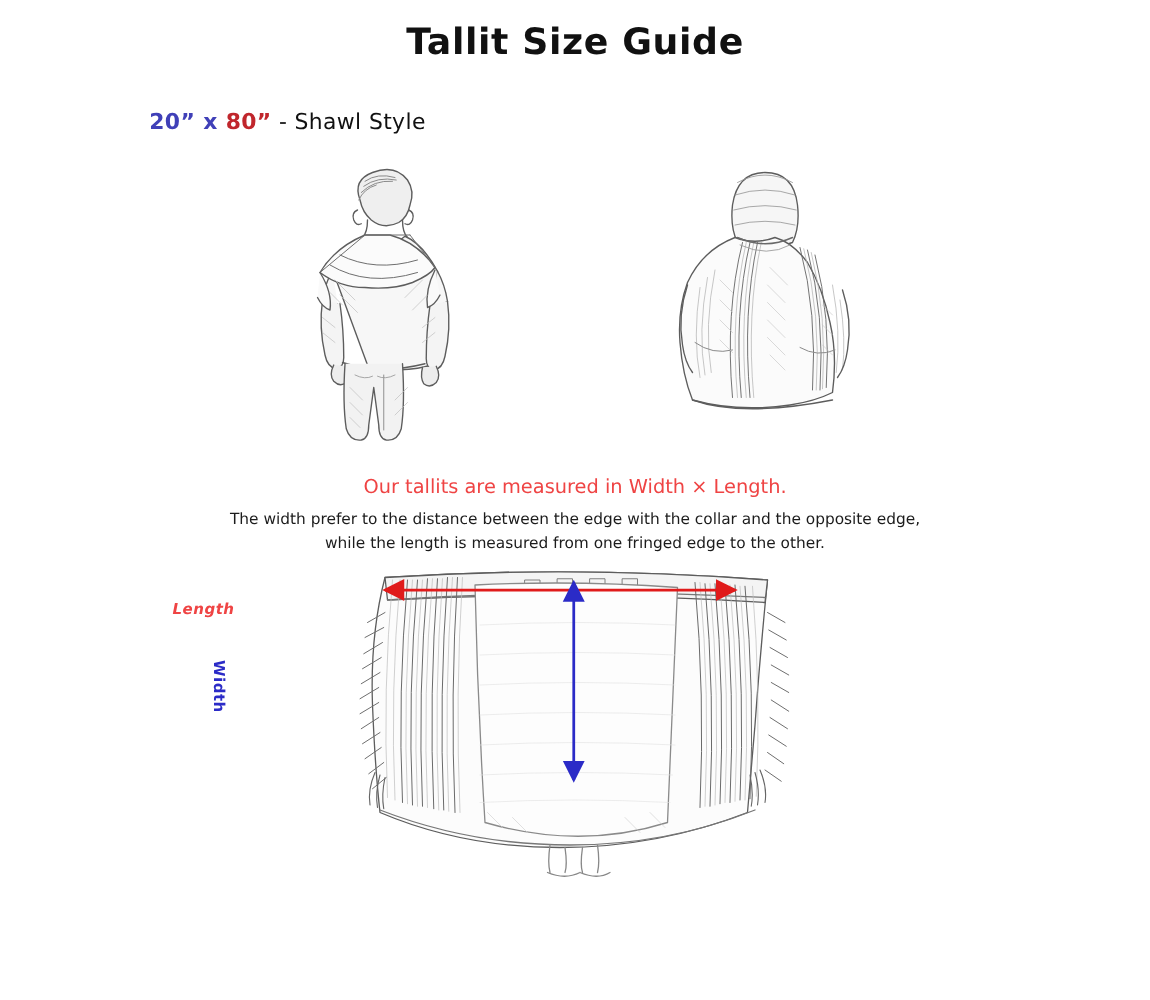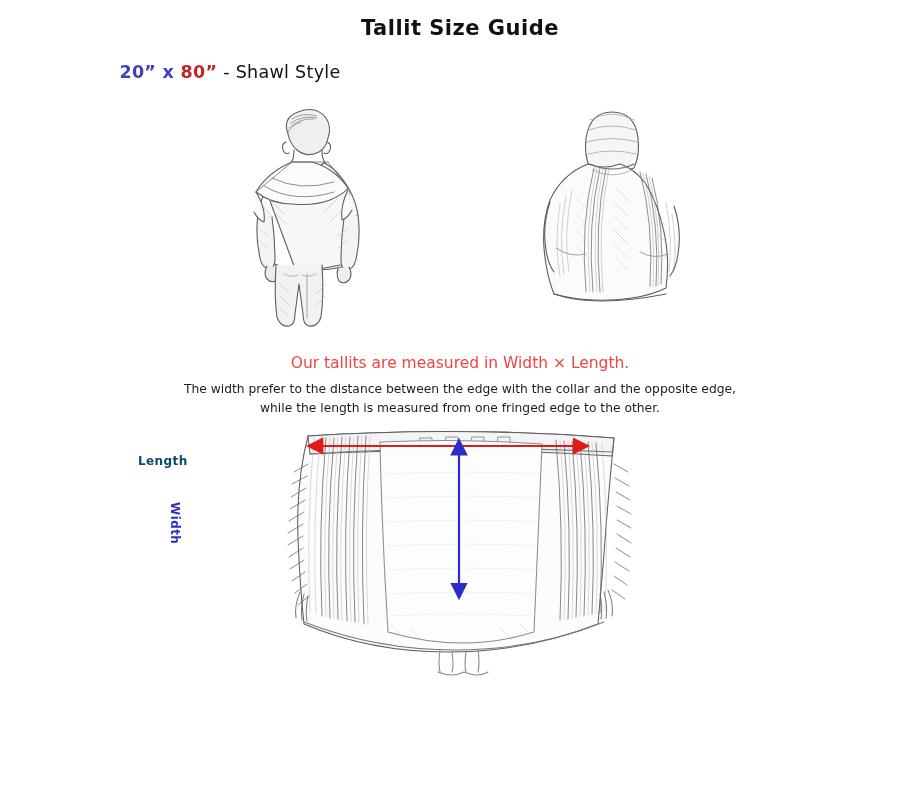--- a/index.html
+++ b/index.html
@@ -17,39 +17,40 @@
   }
   .page {
     position: relative;
     width: 920px;
     height: 800px;
   }
 
   
   .main-title {
     text-align: center;
-    font-size: 21px;
+    font-size: 29px;
     font-weight: bold;
     letter-spacing: 0.5px;
     color: #111;
     padding-top: 16px;
     margin: 0;
   }
 
   
   .columns {
     display: flex;
     width: 920px;
     margin-top: 22px;
   }
   .col {
     width: 50%;
     box-sizing: border-box;
     padding: 0 28px;
     text-align: center;
+    margin-top: 16px;
   }
   .col-heading {
     font-size: 17.5px;
     letter-spacing: 0.3px;
     margin: 0 0 12px 0;
     white-space: nowrap;
   }
   .col-heading .dim {
     color: #4040b8;
     font-weight: bold;
@@ -117,22 +118,23 @@
     left: 0;
     top: 0;
     pointer-events: none;
   }
   .label-length {
     position: absolute;
     left: 408px;
     top: 558px;
     font-size: 12px;
     font-weight: bold;
-    color: #0c4a6e;
+    color: #ef4444;
     letter-spacing: 0.4px;
+    font-style: italic;
   }
   .label-width {
     position: absolute;
     left: 438px;
     top: 618px;
     font-size: 12px;
     font-weight: bold;
     color: #2b2bc7;
     letter-spacing: 0.4px;
     writing-mode: vertical-rl;

